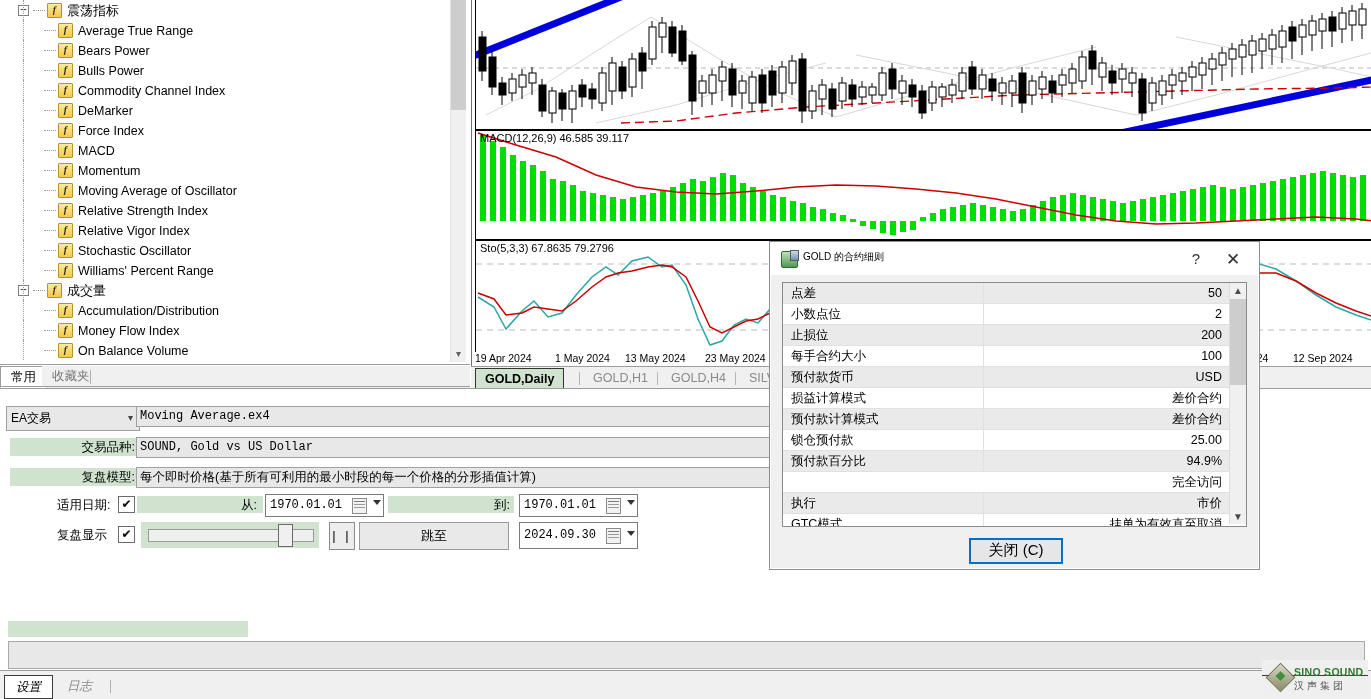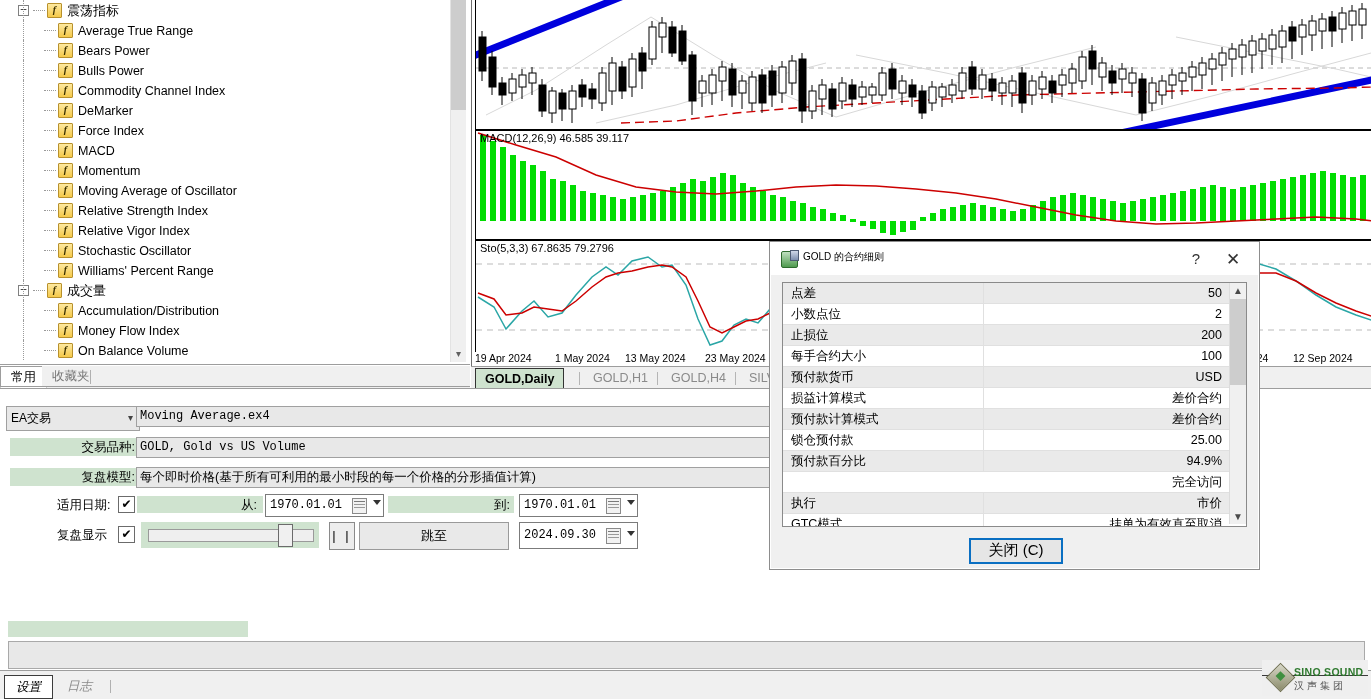--- a/index.html
+++ b/index.html
@@ -561,21 +561,21 @@
   <div class="combo" style="left:6px;top:17px;width:124px;">
     <span>EA交易</span>
     <span class="carat">▾</span>
   </div>
 
   <div class="fld" style="left:136px;top:17px;width:1000px;height:19px;">Moving Average.ex4</div>
 
   <div class="lbl-green" style="left:10px;top:439px;width:0px;"></div>
 
   <div class="lbl-green" style="left:10px;top:49px;width:125px;height:18px;">交易品种:</div>
-  <div class="fld" style="left:136px;top:48px;width:1000px;height:19px;">GOLD, Gold vs US Volume</div>
+  <div class="fld" style="left:136px;top:48px;width:1000px;height:19px;">SOUND, Gold vs US Dollar</div>
 
   <div class="lbl-green" style="left:10px;top:79px;width:125px;height:18px;">复盘模型:</div>
   <div class="fld cn" style="left:136px;top:78px;width:1000px;height:19px;">每个即时价格(基于所有可利用的最小时段的每一个价格的分形插值计算)</div>
 
   <div class="lbl-plain" style="left:57px;top:107px;">适用日期:</div>
   <div class="chk" style="left:118px;top:107px;">✔</div>
   <div class="greenstrip" style="left:137px;top:107px;width:126px;height:17px;"></div>
   <div class="lbl-plain" style="left:241px;top:107px;">从:</div>
   <div class="datebox" style="left:265px;top:105px;width:113px;">
     <span>1970.01.01</span>

